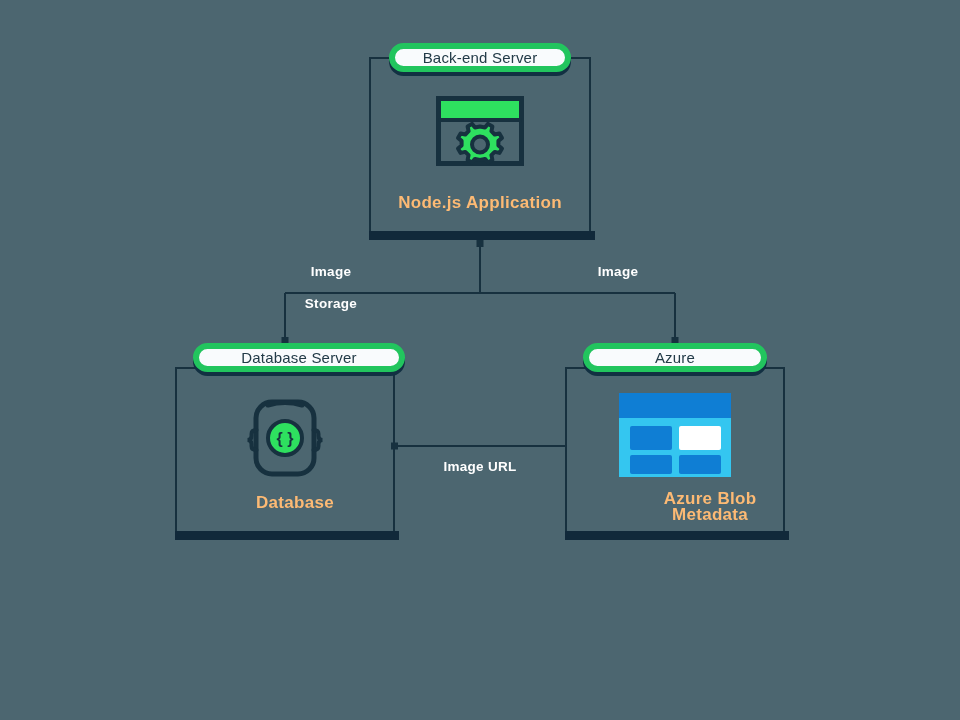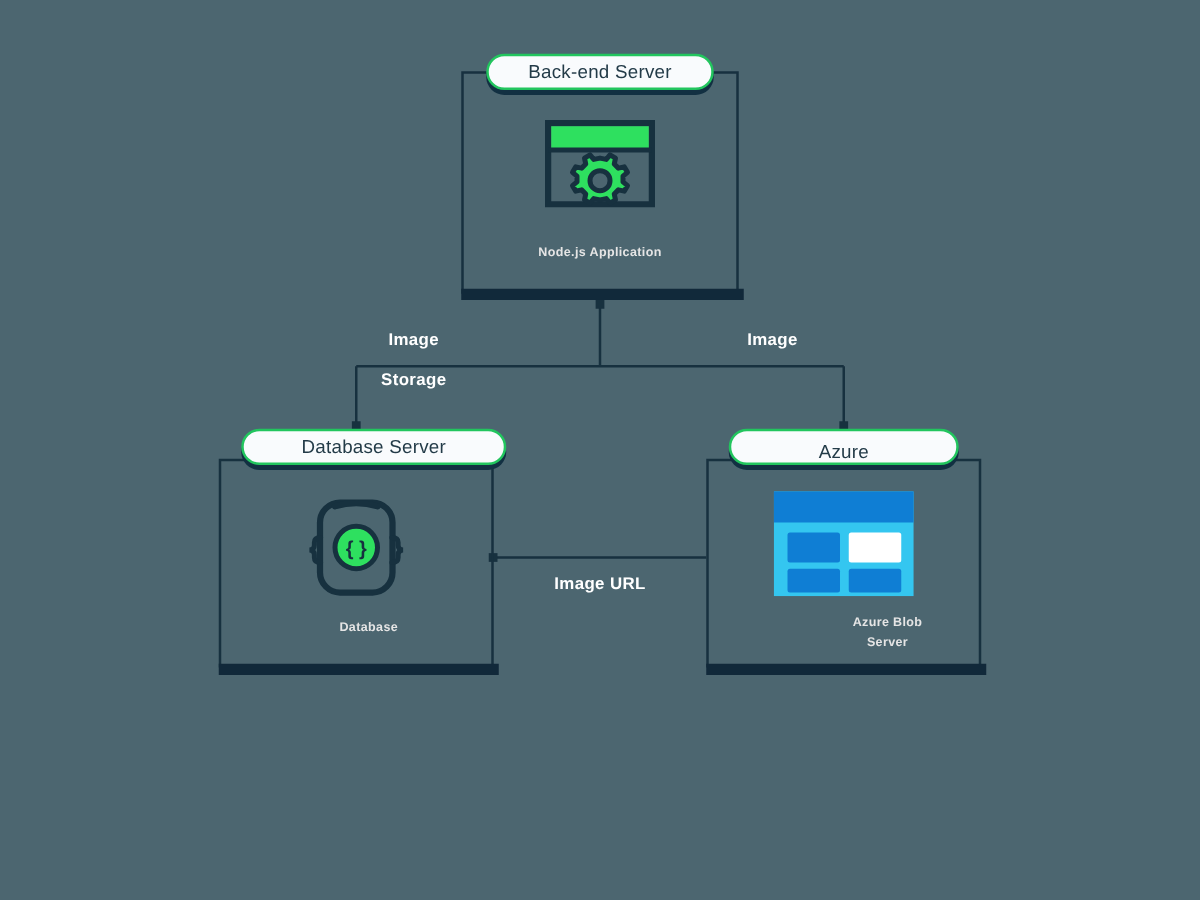--- a/index.html
+++ b/index.html
@@ -38,39 +38,39 @@
     position: absolute;
     background: #11293a;
     height: 9px;
   }
 
   
   .pill {
     position: absolute;
     box-sizing: border-box;
     background: #f9fbfd;
-    border: 2px solid #22c55e;
+    border: 6px solid #22c55e;
     border-radius: 999px;
     color: #233b48;
     display: flex;
     align-items: center;
     justify-content: center;
     text-align: center;
     font-size: 15px;
     letter-spacing: 0.2px;
     box-shadow: 0 4px 0 0 #123042;
     z-index: 4;
     white-space: nowrap;
   }
 
   
   .caption {
     position: absolute;
-    color: #e5e5e5;
-    font-size: 10px;
+    color: #fdba74;
+    font-size: 17px;
     font-weight: 700;
     text-align: center;
     line-height: 16px;
     letter-spacing: 0.3px;
     z-index: 3;
   }
 
   
   .edge-label {
     position: absolute;
@@ -184,18 +184,18 @@
       <rect x="0" y="0" width="112" height="25" fill="#0f7ed4"></rect>
       <rect x="11" y="33" width="42" height="24" rx="2" ry="2" fill="#0f7ed4"></rect>
       <rect x="60" y="33" width="42" height="24" rx="2" ry="2" fill="#ffffff"></rect>
       <rect x="11" y="62" width="42" height="19" rx="2" ry="2" fill="#0f7ed4"></rect>
       <rect x="60" y="62" width="42" height="19" rx="2" ry="2" fill="#0f7ed4"></rect>
     </svg>
   </div>
 
   <div class="caption" style="left:590px; top:491px; width:240px;">
     <div>Azure Blob</div>
-    <div>Server</div>
+    <div>Metadata</div>
   </div>
 
   <div class="edge-label" style="left:420px; top:419px; width:120px;margin-top:40px;">Image URL</div>
 
 </div>
 
 </body></html>

